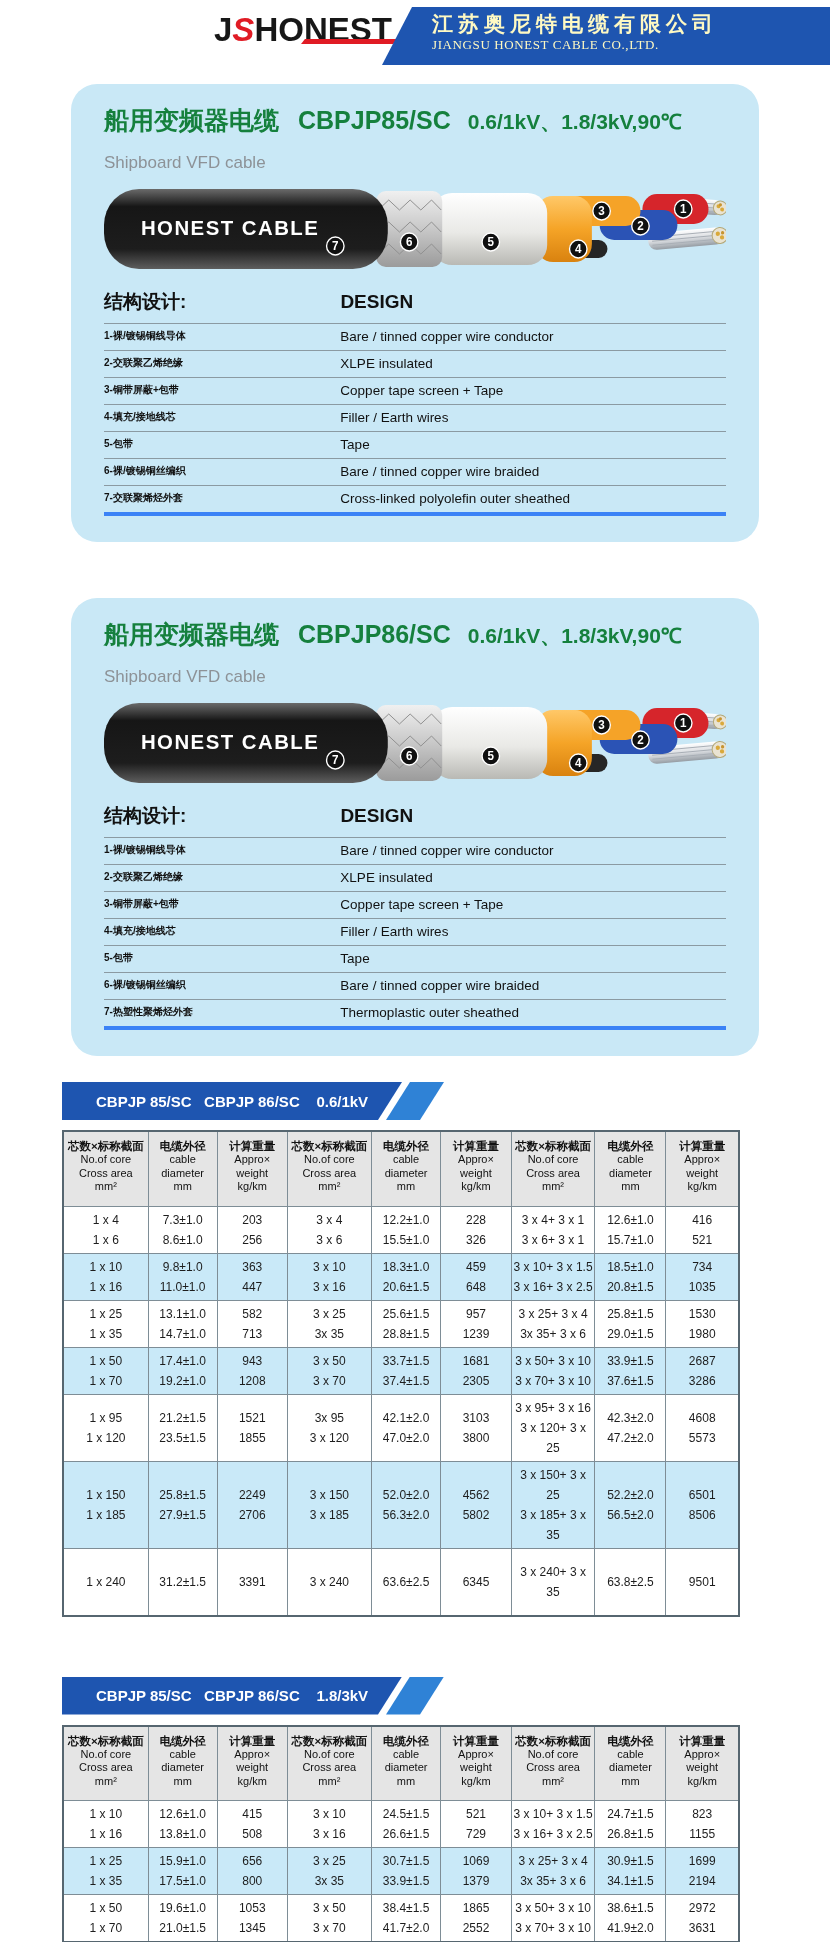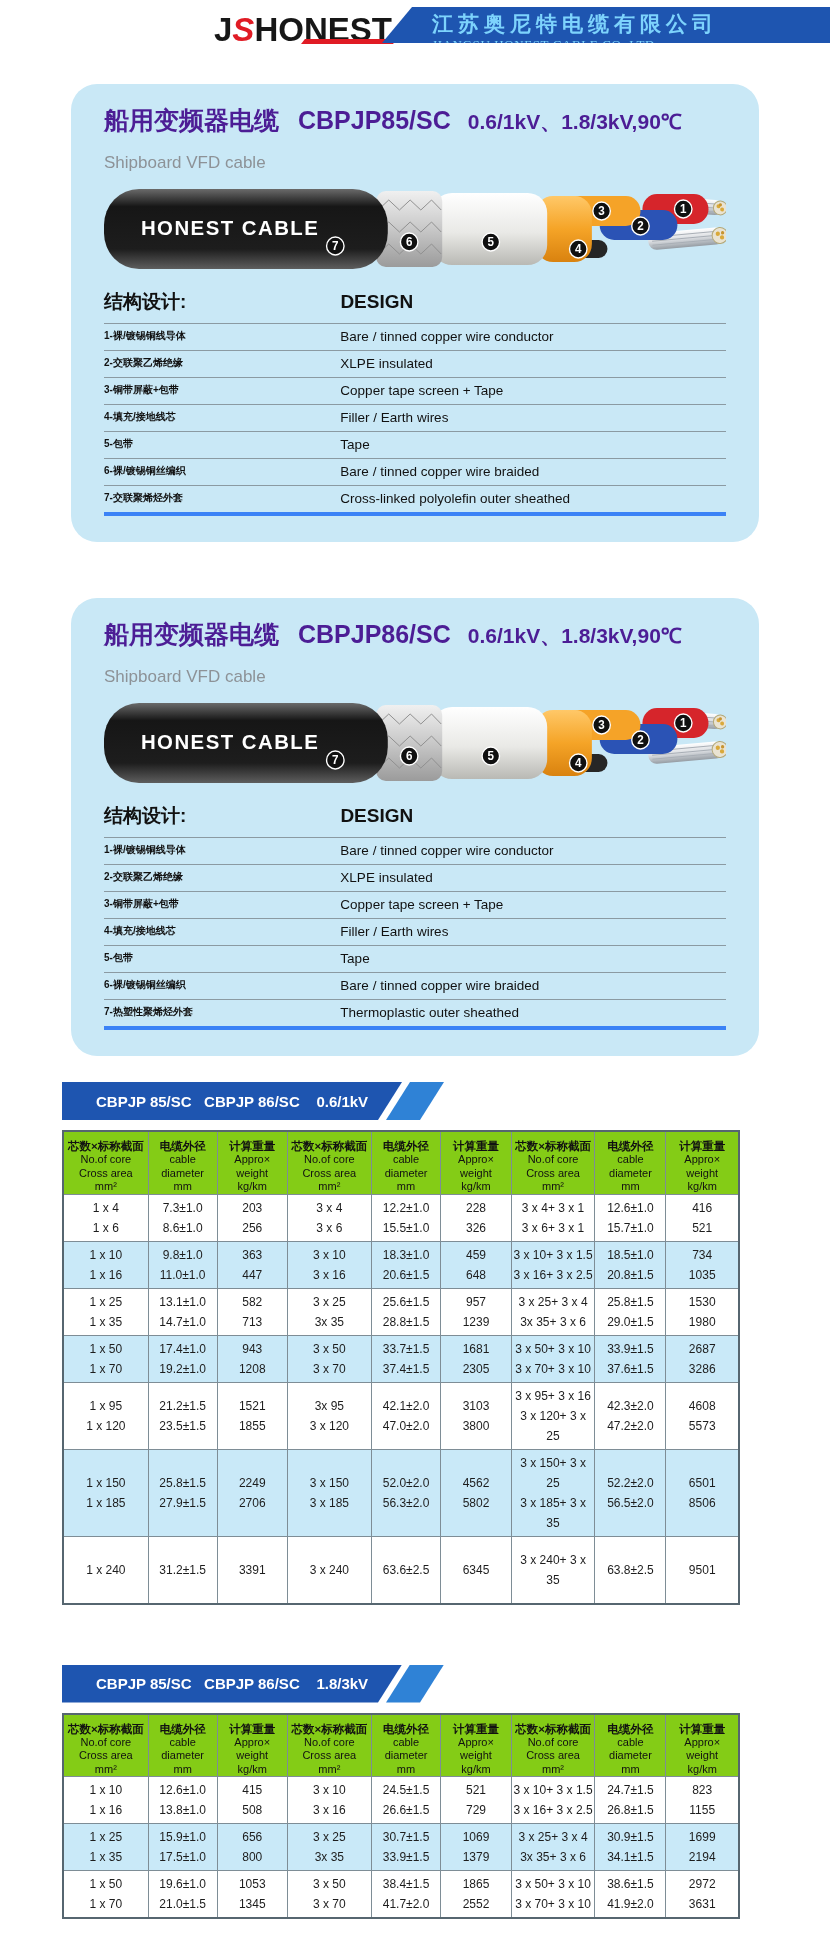--- a/index.html
+++ b/index.html
@@ -6,30 +6,30 @@
   body{width:830px;font-family:"Liberation Sans", sans-serif;color:#111;}
   .page{width:830px;position:relative;}
 
   
   .topbar{height:62px;position:relative;background:#fff;}
   .logo{position:absolute;left:186px;top:10px;font-weight:800;font-size:33px;letter-spacing:0;line-height:40px;}
   .logo .lw{position:relative;display:inline-block;margin-left:28px;}
   .logo .lb{color:#171717;}
   .logo .lr{color:#e01b24;font-style:italic;}
   .logo .lw::after{content:"";position:absolute;right:-3px;bottom:6px;width:92px;height:5px;background:#e01b24;transform:skewX(-38deg);}
-  .company-banner{position:absolute;right:0;top:7px;width:448px;height:36px;background:#1e55b0;
-    clip-path:polygon(30px 0,100% 0,100% 100%,0 100%);color:#7dd3fc;box-sizing:border-box;padding:4px 0 0 50px;}
+  .company-banner{position:absolute;right:0;top:7px;width:448px;height:58px;background:#1e55b0;
+    clip-path:polygon(30px 0,100% 0,100% 100%,0 100%);color:#fef9c3;box-sizing:border-box;padding:4px 0 0 50px;}
   .company-cn{font-size:21px;font-weight:bold;letter-spacing:5px;line-height:26px;}
   .company-en{font-size:13px;font-family:"Liberation Serif", serif;letter-spacing:.6px;line-height:16px;}
 
   
   .card{width:688px;margin:22px auto 0;background:#c9e8f6;border-radius:26px;box-sizing:border-box;
     padding:20px 33px 26px;}
   .card.second{margin-top:56px;}
-  .card-title{margin:0;font-size:25px;line-height:32px;color:#4c1d95;white-space:nowrap;}
+  .card-title{margin:0;font-size:25px;line-height:32px;color:#15803d;white-space:nowrap;}
   .t-cn,.t-model{font-weight:bold;}
   .t-model{margin-left:12px;}
   .t-rating{font-weight:bold;font-size:21px;margin-left:10px;}
   .card-sub{font-size:17px;color:#8d9297;margin-top:15px;}
   .cable-figure{margin:15px 0 10px;height:82px;}
   .cable-figure svg{display:block;}
 
   .design-head{display:flex;align-items:center;padding:9px 0 8px;justify-content:space-between;}
   .design-cn{width:38%;box-sizing:border-box;padding-right:8px;}
   .design-en{width:62%;}
@@ -43,21 +43,21 @@
   .spec{margin-top:26px;}
   .spec.second{margin-top:60px;}
   .spec-banner{margin-left:62px;width:382px;height:38px;position:relative;margin-bottom:10px;}
   .sb-main{position:absolute;left:0;top:0;right:42px;bottom:0;background:#1e55b0;
     clip-path:polygon(0 0,100% 0,calc(100% - 24px) 100%,0 100%);
     color:#fff;font-weight:bold;font-size:15px;display:flex;align-items:center;padding-left:34px;white-space:pre;}
   .sb-accent{position:absolute;right:0;top:0;width:58px;height:100%;background:#2f82d6;
     clip-path:polygon(24px 0,100% 0,calc(100% - 24px) 100%,0 100%);}
   table.spec-table{width:678px;margin-left:62px;border-collapse:collapse;border:2px solid #566670;table-layout:fixed;}
   .spec-table th,.spec-table td{border:1px solid #7e8d96;}
-  .spec-table th{background:#84cc16;padding:7px 1px 0;font-weight:normal;vertical-align:middle;}
+  .spec-table th{background:#e5e5e5;padding:7px 1px 12px;font-weight:normal;vertical-align:middle;}
   .spec-table th .hcn{display:block;font-size:11.5px;font-weight:bold;line-height:14px;}
   .spec-table th .hline{display:block;font-size:11px;line-height:13.5px;}
   .spec-table td{text-align:center;background:#fff;padding:3px 1px;vertical-align:middle;}
   .spec-table tr.shaded td{background:#c9e9f8;}
   .spec-table td .line{display:block;font-size:12px;line-height:20px;color:#1d1d1d;}
   .spec-table td .line:only-child{padding:10px 0;}
 </style>
 </head>
 <body>
 

